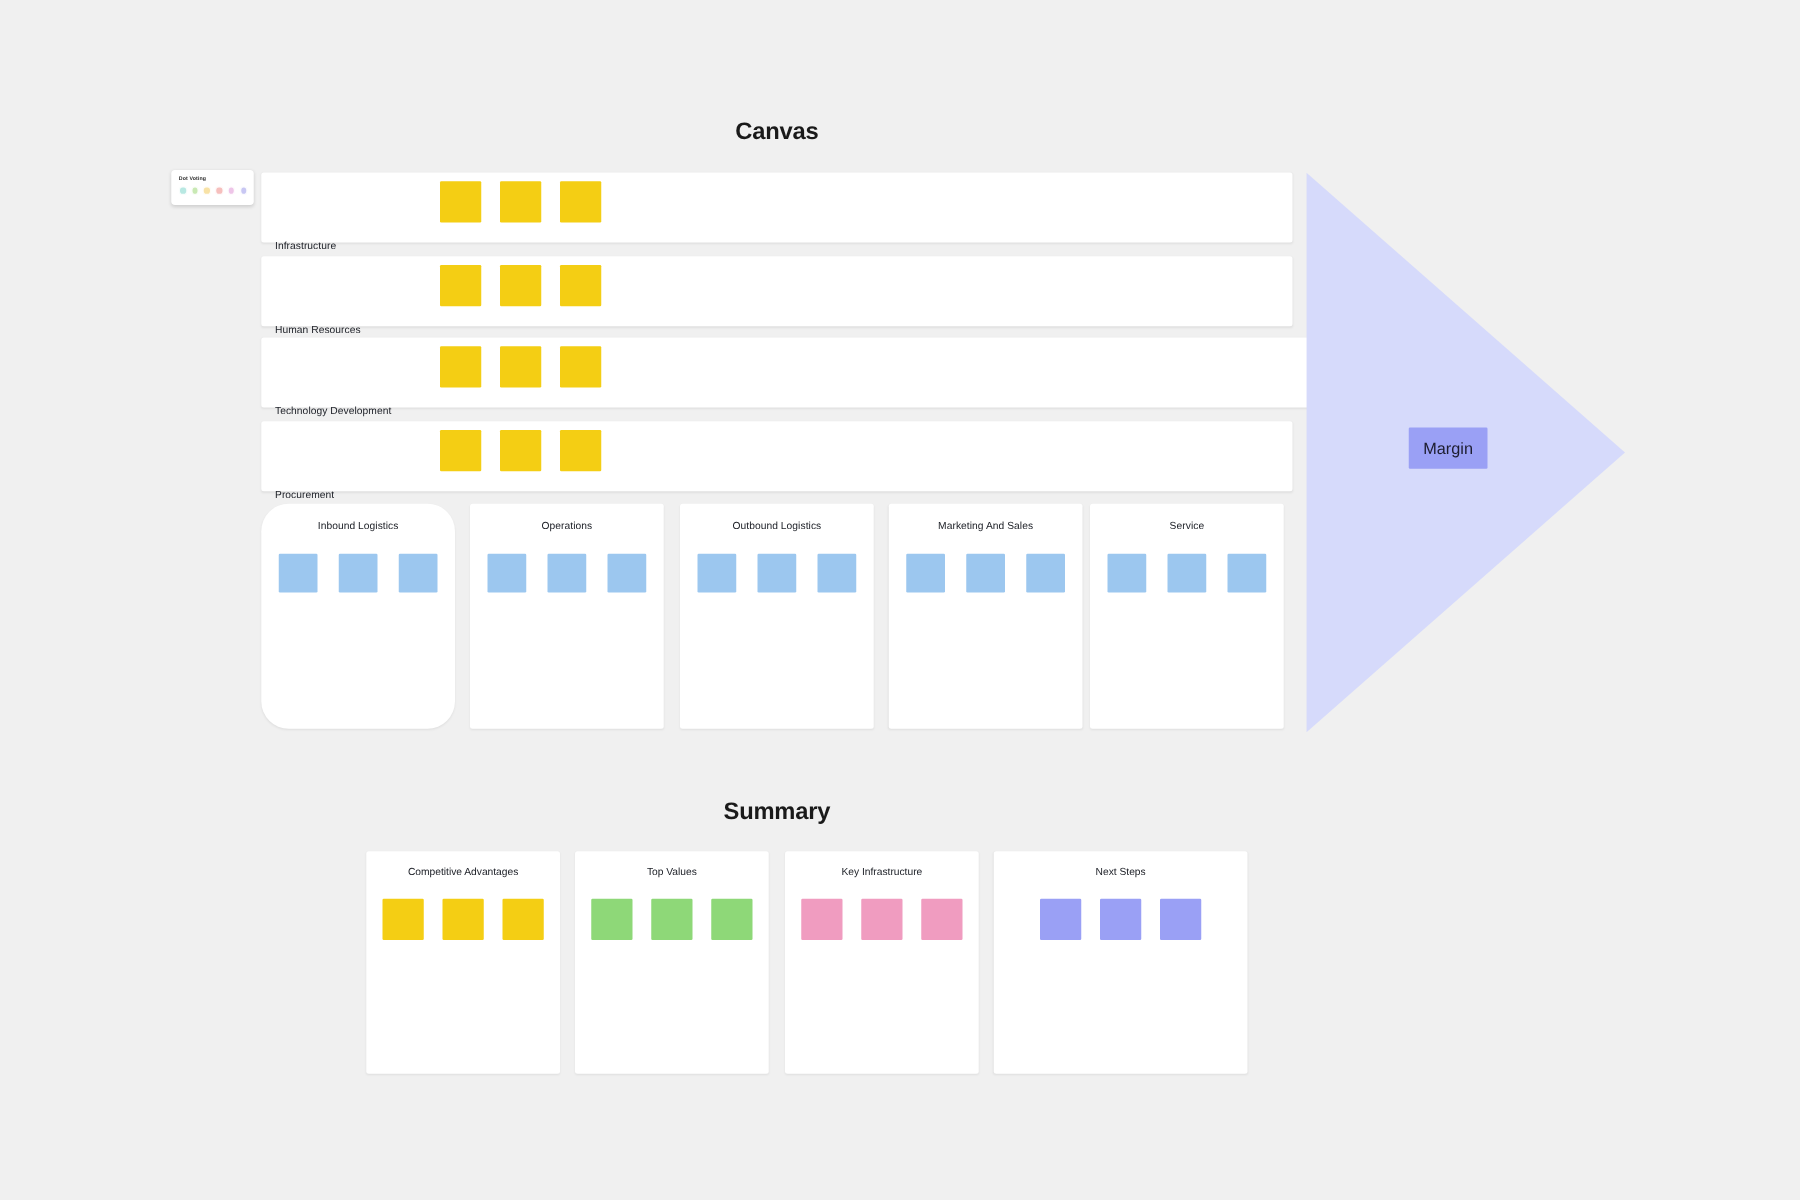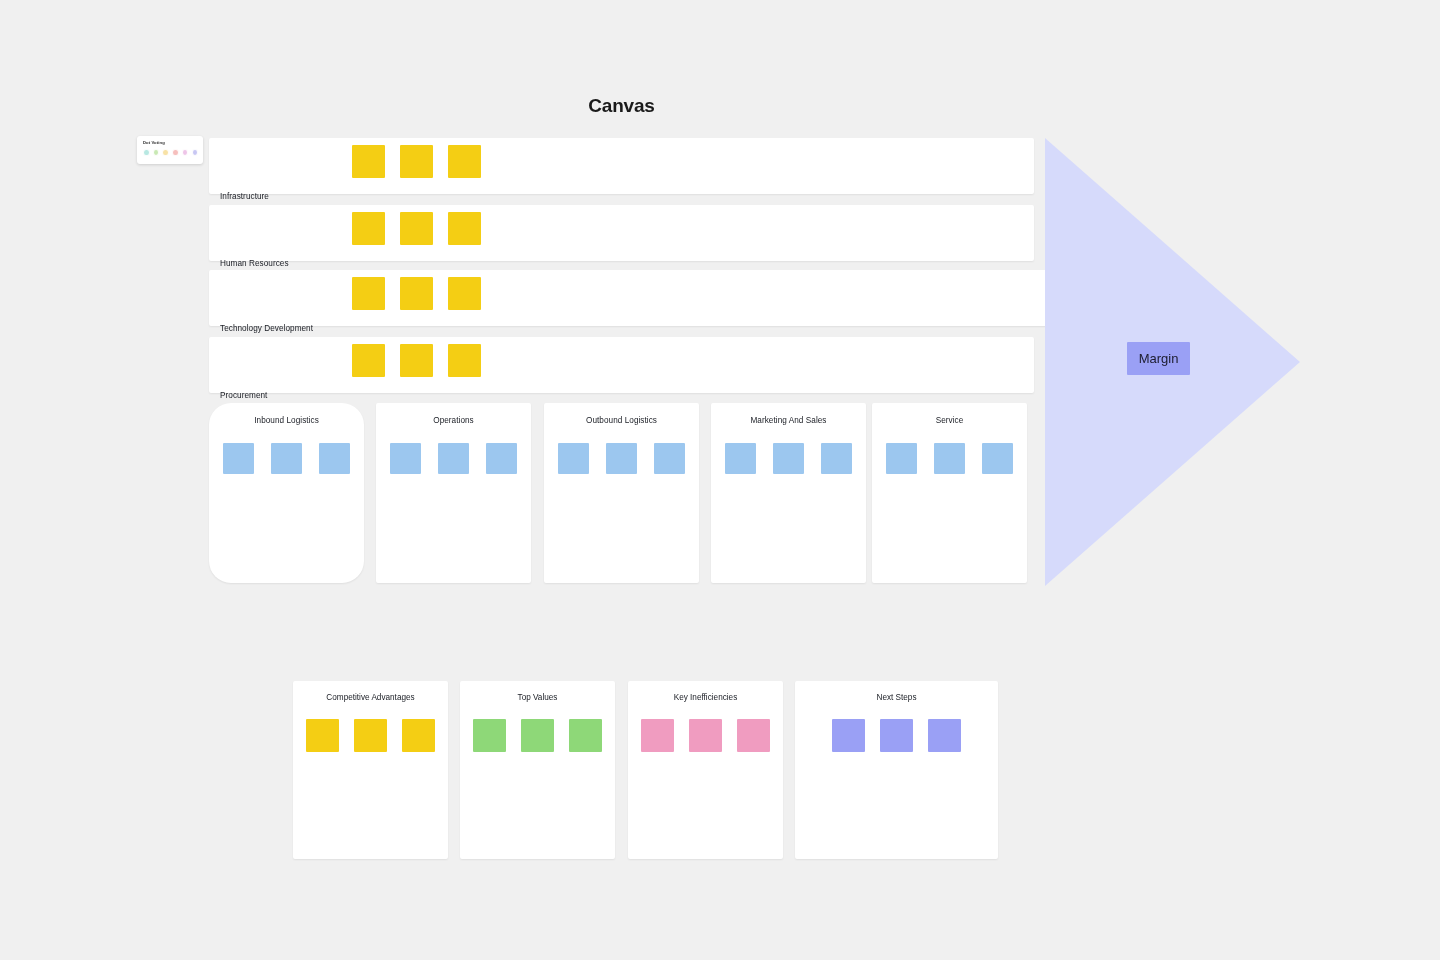--- a/index.html
+++ b/index.html
@@ -305,40 +305,41 @@
           <div class="note note-blue" style="background: rgb(156, 199, 239);"></div>
           <div class="note note-blue" style="background: rgb(156, 199, 239);"></div>
           <div class="note note-blue" style="background: rgb(156, 199, 239);"></div>
         </div>
       </div>
     </div>
 
   <div class="margin-arrow"></div>
   <div class="margin-chip">Margin</div>
 
+  <div class="section-title" id="summary-title">Summary</div>
 
   <div id="summary-cols">
       <div class="summary-col" style="left: 293px;">
         <div class="col-label">Competitive Advantages</div>
         <div class="summary-notes">
           <div class="note" style="width: 33px; height: 33px; background: rgb(244, 206, 20);"></div>
           <div class="note" style="width: 33px; height: 33px; background: rgb(244, 206, 20);"></div>
           <div class="note" style="width: 33px; height: 33px; background: rgb(244, 206, 20);"></div>
         </div>
       </div>
       <div class="summary-col" style="left: 460px;">
         <div class="col-label">Top Values</div>
         <div class="summary-notes">
           <div class="note" style="width: 33px; height: 33px; background: rgb(142, 216, 120);"></div>
           <div class="note" style="width: 33px; height: 33px; background: rgb(142, 216, 120);"></div>
           <div class="note" style="width: 33px; height: 33px; background: rgb(142, 216, 120);"></div>
         </div>
       </div>
       <div class="summary-col" style="left: 628px;">
-        <div class="col-label">Key Inefficiencies</div>
+        <div class="col-label">Key Infrastructure</div>
         <div class="summary-notes">
           <div class="note" style="width: 33px; height: 33px; background: rgb(240, 156, 192);"></div>
           <div class="note" style="width: 33px; height: 33px; background: rgb(240, 156, 192);"></div>
           <div class="note" style="width: 33px; height: 33px; background: rgb(240, 156, 192);"></div>
         </div>
       </div>
       <div class="summary-col" style="left: 795px; padding-left: 48px;">
         <div class="col-label">Next Steps</div>
         <div class="summary-notes">
           <div class="note" style="width: 33px; height: 33px; background: rgb(154, 160, 245);"></div>

